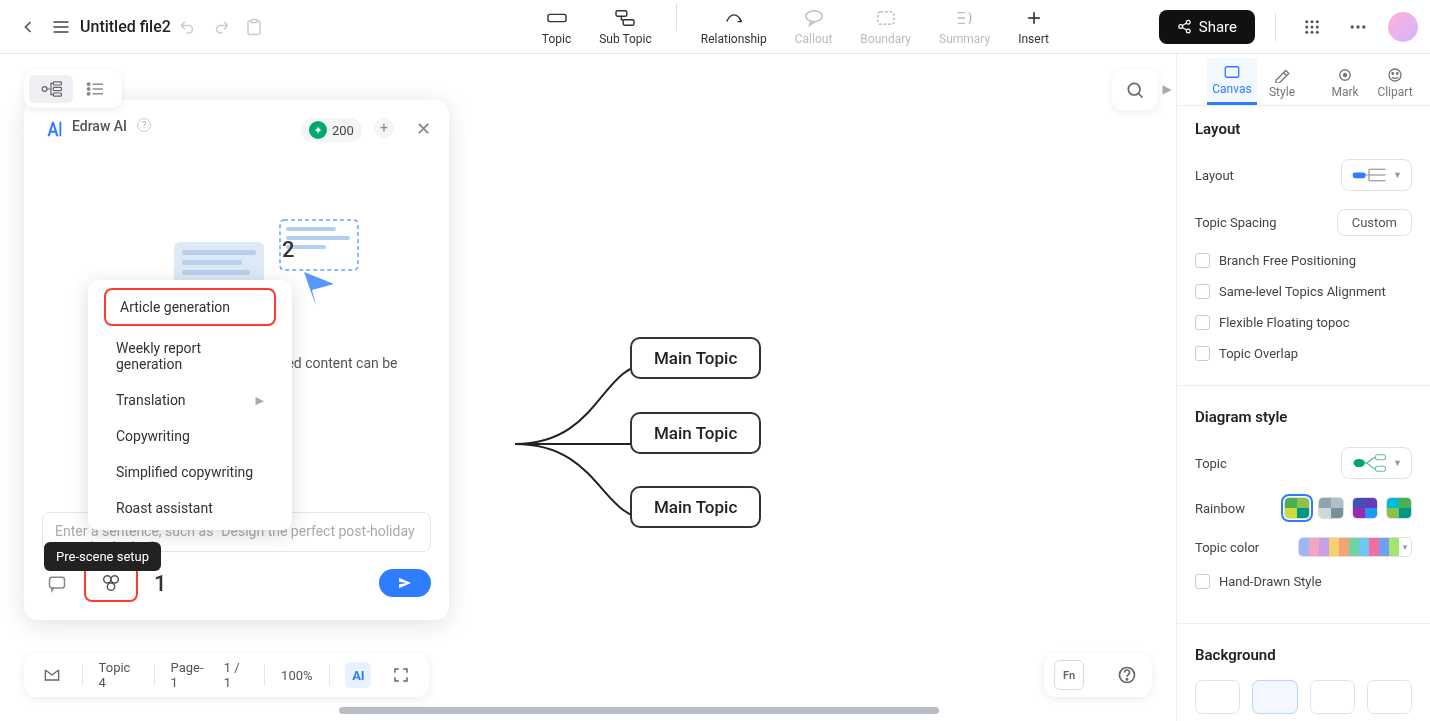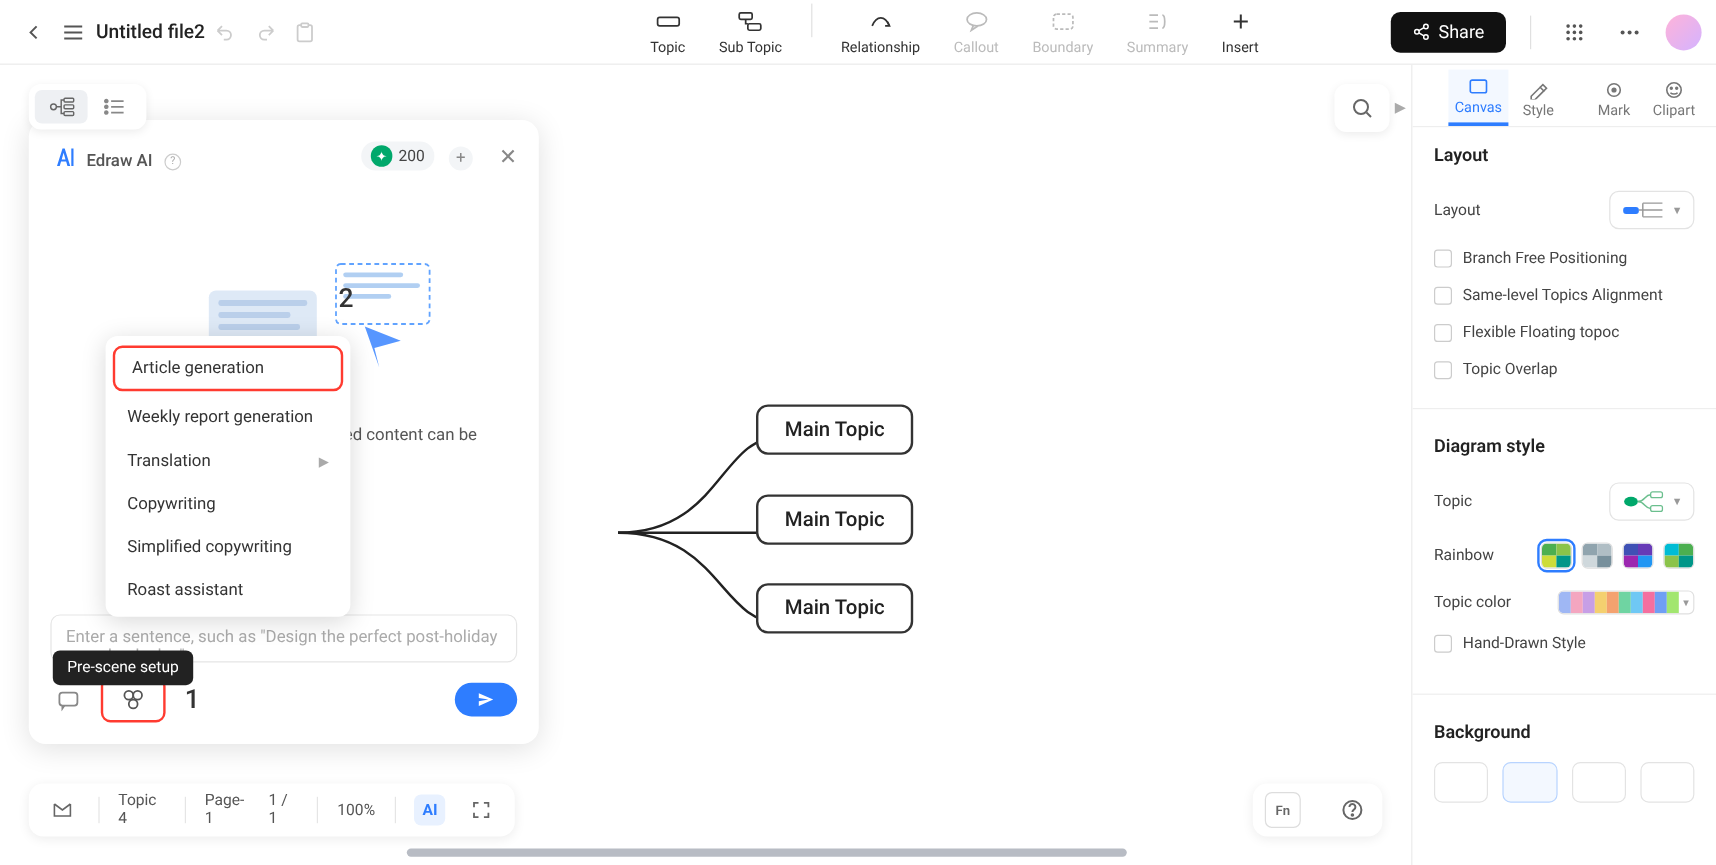--- a/index.html
+++ b/index.html
@@ -28,21 +28,21 @@
     .avatar { width: 30px; height: 30px; border-radius: 50%; background: linear-gradient(135deg, #ffb3d9, #d4b3ff); }
 
     
     .canvas-area { position: absolute; top: 54px; left: 0; right: 254px; bottom: 0; background: #fff; }
 
     
     .mindmap { position: absolute; left: 340px; top: 260px; }
 
     
     .ai-panel { position: absolute; left: 24px; top: 100px; width: 425px; height: 520px; background: #fff; border-radius: 14px; box-shadow: 0 4px 24px rgba(0,0,0,0.12); display: flex; flex-direction: column; }
-    .ai-header { display: flex; align-items: flex-end; padding: 18px 18px 10px; gap: 8px; }
+    .ai-header { display: flex; align-items: flex-start; padding: 18px 18px 10px; gap: 8px; }
     .ai-logo { width: 22px; height: 22px; color: #2e7dff; }
     .ai-title { font-size: 14px; color: #555; font-weight: 500; }
     .ai-help { width: 14px; height: 14px; border-radius: 50%; border: 1px solid #ccc; display: flex; align-items: center; justify-content: center; font-size: 9px; color: #aaa; margin-left: 2px; }
     .ai-spacer { flex: 1; }
     .ai-credits { display: flex; align-items: center; gap: 5px; background: #f3f5f7; border-radius: 16px; padding: 3px 8px; }
     .ai-credit-icon { width: 18px; height: 18px; border-radius: 50%; background: #00a86b; display: flex; align-items: center; justify-content: center; color: #fff; font-size: 11px; }
     .ai-credit-val { font-size: 13px; color: #444; }
     .ai-plus { width: 20px; height: 20px; border-radius: 50%; background: #f3f5f7; display: flex; align-items: center; justify-content: center; color: #888; font-size: 14px; margin-left: 4px; }
     .ai-close { margin-left: 14px; color: #888; cursor: pointer; font-size: 18px; }
 
@@ -56,21 +56,21 @@
     .ai-bottom { display: flex; align-items: center; margin-top: 12px; gap: 12px; }
     .ai-small-btn { width: 30px; height: 30px; display: flex; align-items: center; justify-content: center; color: #888; }
     .ai-scene-btn { width: 54px; height: 38px; border: 2px solid #ff3b30; border-radius: 8px; display: flex; align-items: center; justify-content: center; gap: 3px; cursor: pointer; }
     .ai-one { font-size: 22px; color: #333; font-weight: 500; margin-left: 4px; }
     .ai-send { margin-left: auto; width: 52px; height: 28px; background: #2e7dff; border-radius: 14px; display: flex; align-items: center; justify-content: center; color: #fff; cursor: pointer; }
 
     
     .tooltip { position: absolute; left: 44px; top: 542px; background: #222; color: #fff; font-size: 13px; padding: 7px 12px; border-radius: 6px; z-index: 20; }
 
     
-    .ai-menu { position: absolute; left: 88px; top: 280px; width: 204px; background: #fff; border-radius: 10px; box-shadow: 0 4px 20px rgba(0,0,0,0.15); padding: 4px 0; z-index: 15; }
+    .ai-menu { position: absolute; left: 88px; top: 280px; width: 204px; background: #fff; border-radius: 10px; box-shadow: 0 4px 20px rgba(0,0,0,0.15); padding: 4px 10px; z-index: 15; }
     .ai-menu-item { padding: 10px 18px; font-size: 14px; color: #333; cursor: pointer; display: flex; align-items: center; justify-content: space-between; }
     .ai-menu-item.highlighted { margin: 4px 6px; border: 2px solid #ff3b30; border-radius: 8px; padding: 9px 14px; }
     .chevron-right { font-size: 11px; color: #aaa; }
 
     
     .view-switcher { position: absolute; left: 24px; top: 70px; background: #fff; border-radius: 10px; box-shadow: 0 2px 8px rgba(0,0,0,0.08); display: flex; padding: 5px; z-index: 5; }
     .view-option { width: 44px; height: 28px; display: flex; align-items: center; justify-content: center; border-radius: 6px; cursor: pointer; color: #666; }
     .view-option.active { background: #eef0f3; }
 
     
@@ -412,20 +412,24 @@
       <div class="dropdown-box">
         <svg class="layout-thumb" viewBox="0 0 44 24">
             <rect x="2" y="9" width="16" height="7" rx="3" fill="#2e7dff"></rect>
             <line x1="22" y1="5" x2="42" y2="5" stroke="#999" stroke-width="1.5"></line>
             <line x1="22" y1="12" x2="42" y2="12" stroke="#999" stroke-width="1.5"></line>
             <line x1="22" y1="19" x2="42" y2="19" stroke="#999" stroke-width="1.5"></line>
             <path d="M18 12h4M22 12V5M22 12v7" stroke="#999" stroke-width="1.5" fill="none"></path>
           </svg>
         <span class="caret-down">▼</span>
       </div>
+    </div>
+    <div class="rs-row">
+      <span>Topic Spacing</span>
+      <div class="custom-btn">Custom</div>
     </div>
     <div class="rs-check">
         <span class="chk"></span>
         <span>Branch Free Positioning</span>
       </div>
     <div class="rs-check">
         <span class="chk"></span>
         <span>Same-level Topics Alignment</span>
       </div>
     <div class="rs-check">

